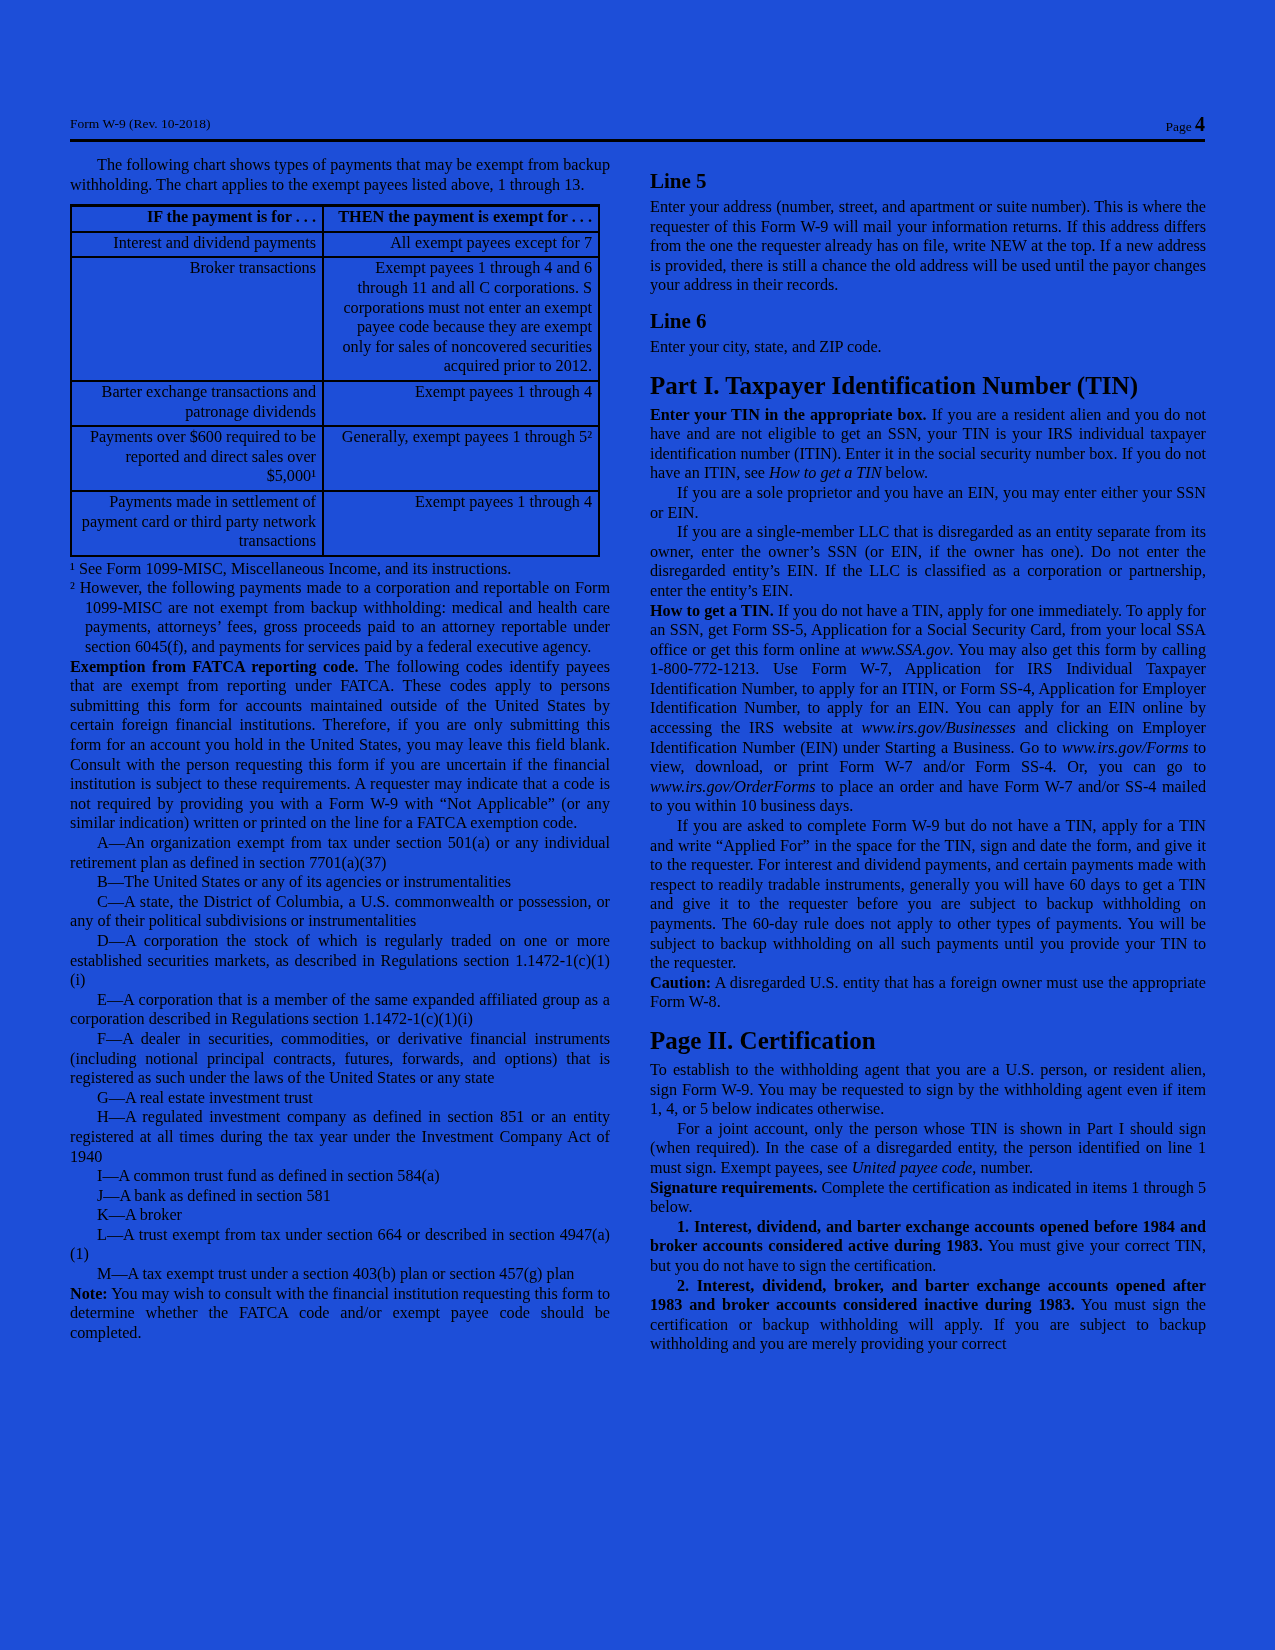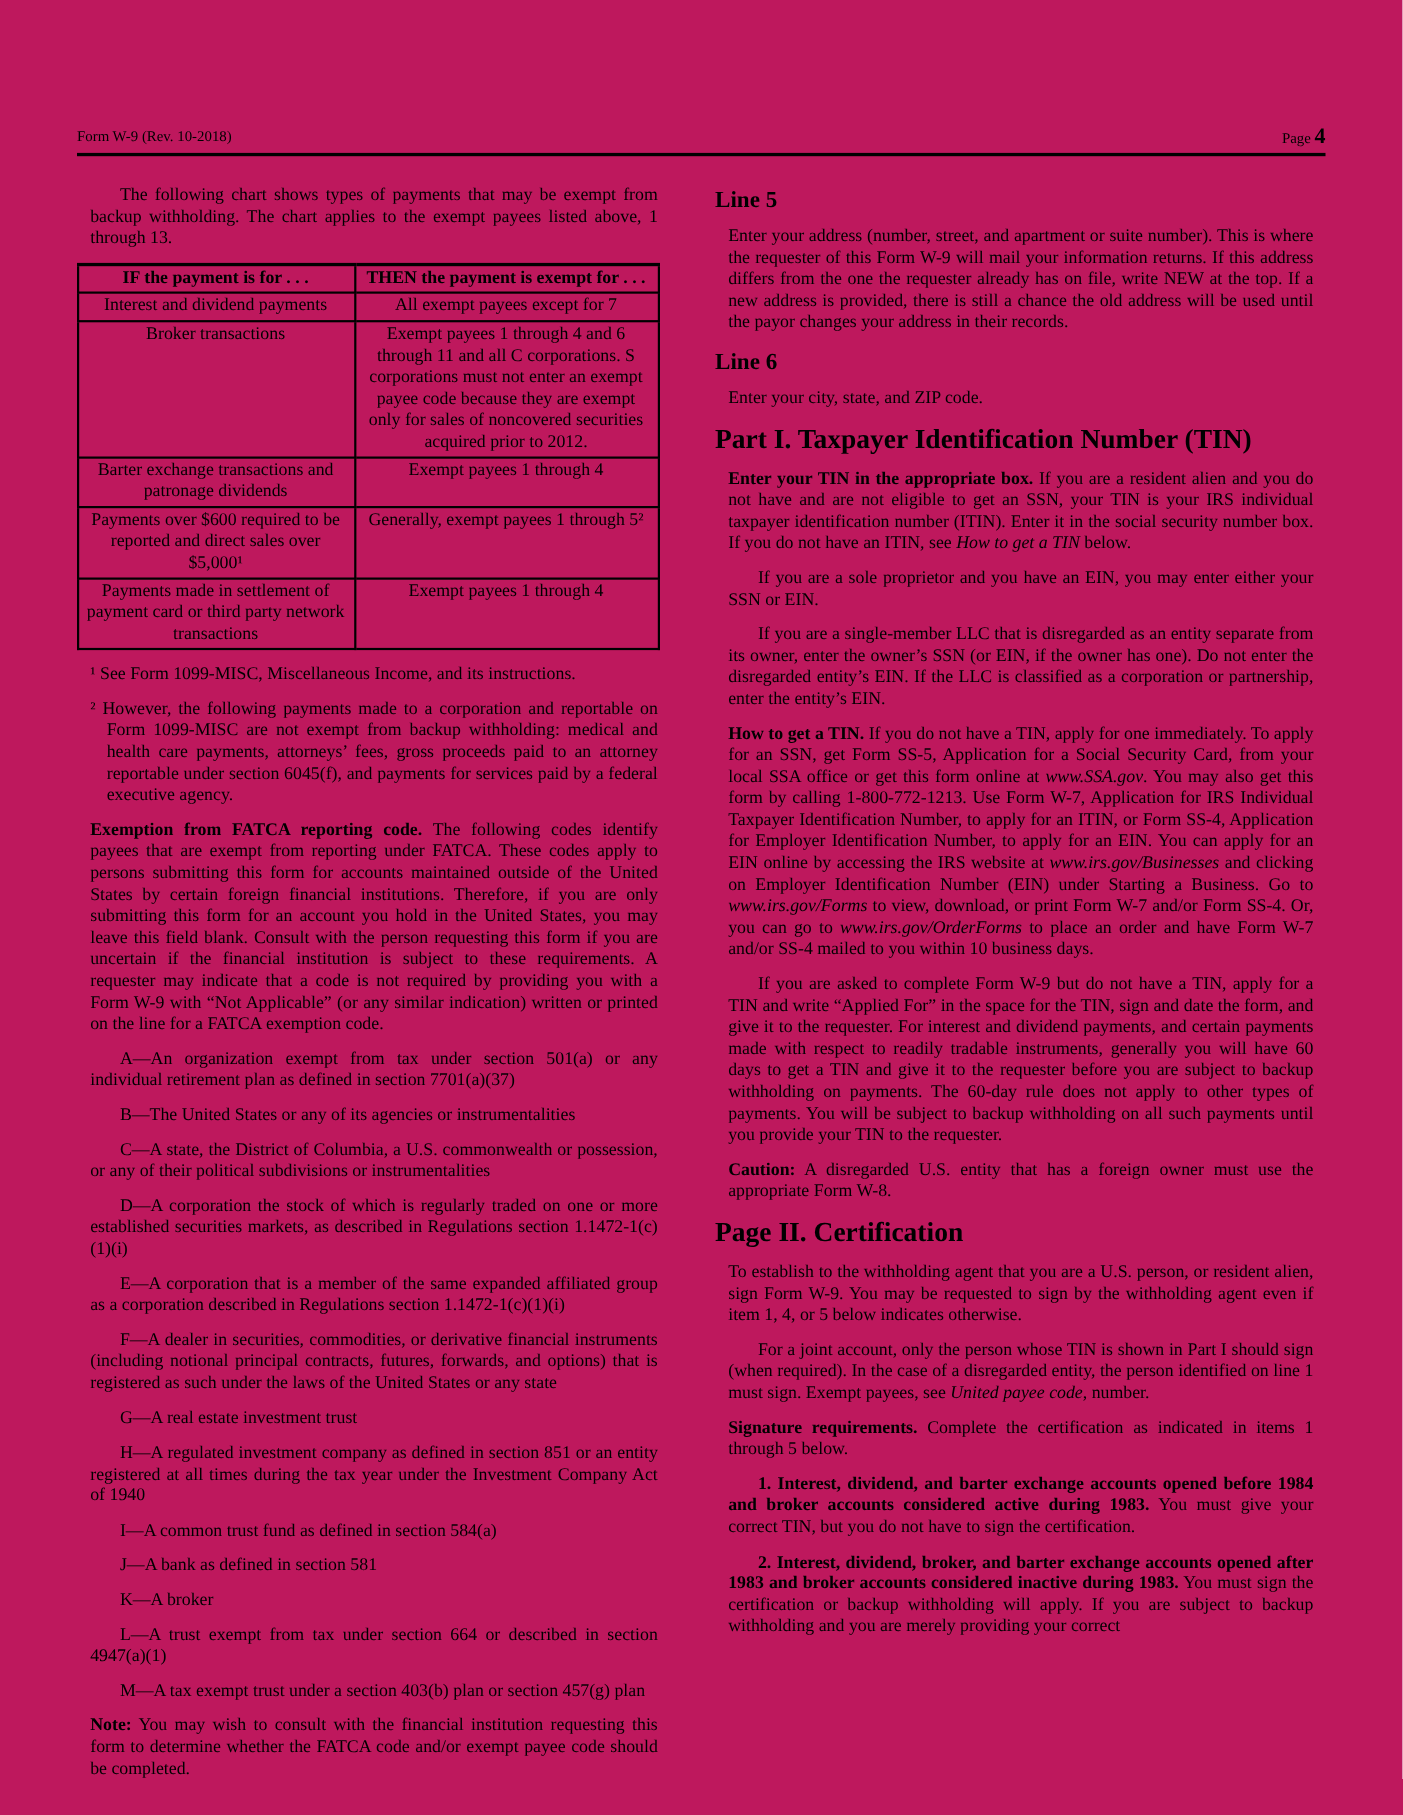--- a/index.html
+++ b/index.html
@@ -1,49 +1,49 @@
 <!DOCTYPE html>
 <html><head>
 <meta charset="utf-8">
 <style>
   * { box-sizing: border-box; }
   html, body { margin: 0; padding: 0; background: #ffffff; }
   .page {
     position: relative; width: 1275px; height: 1650px;
-    background: #be185d; color: #000000;
+    background: #1d4ed8; color: #000000;
     font-family: "Liberation Serif", serif;
     overflow: hidden;
   }
   .pagehead { position: absolute; left: 70px; top: 104px; width: 1135px; height: 34px; }
   .form-id { position: absolute; left: 0; bottom: 6px; font-size: 13.5px; }
   .page-num { position: absolute; right: 0; bottom: 2px; font-size: 13.5px; }
   .page-num .num { font-size: 20px; font-weight: bold; }
   .rule { position: absolute; left: 70px; top: 139px; width: 1135px; height: 3px; background: #000; }
 
   .col {
     position: absolute; top: 156px;
     font-size: 16.2px; line-height: 19.6px;
     text-align: justify;
   }
   .col-left  { left: 70px;  width: 540px; }
   .col-right { left: 650px; width: 556px; }
 
-  p.para { margin: 12px; }
+  p.para { margin: 0; }
   .indent { text-indent: 27px; }
   .fn { padding-left: 15px; text-indent: -15px; }
   .b { font-weight: bold; }
   .i { font-style: italic; }
 
   h1 { font-size: 25px; line-height: 28px; font-weight: bold; margin: 14px 0 6px; }
   h2 { font-size: 21px; line-height: 24px; font-weight: bold; margin: 13px 0 5px; }
 
   table.exempt { border-collapse: collapse; width: 530px; margin: 9px 0 3px; }
   .exempt th, .exempt td {
     border: 2px solid #000; padding: 1px 6px 3px 4px;
-    vertical-align: top; text-align: center;
+    vertical-align: top; text-align: right;
     font-size: 16.2px; line-height: 19.6px;
   }
   .exempt th { border-top: 3px solid #000; font-weight: bold; }
   .exempt th:first-child, .exempt td:first-child { width: 252px; }
 </style>
 </head>
 <body>
 
 <div class="page">
 

